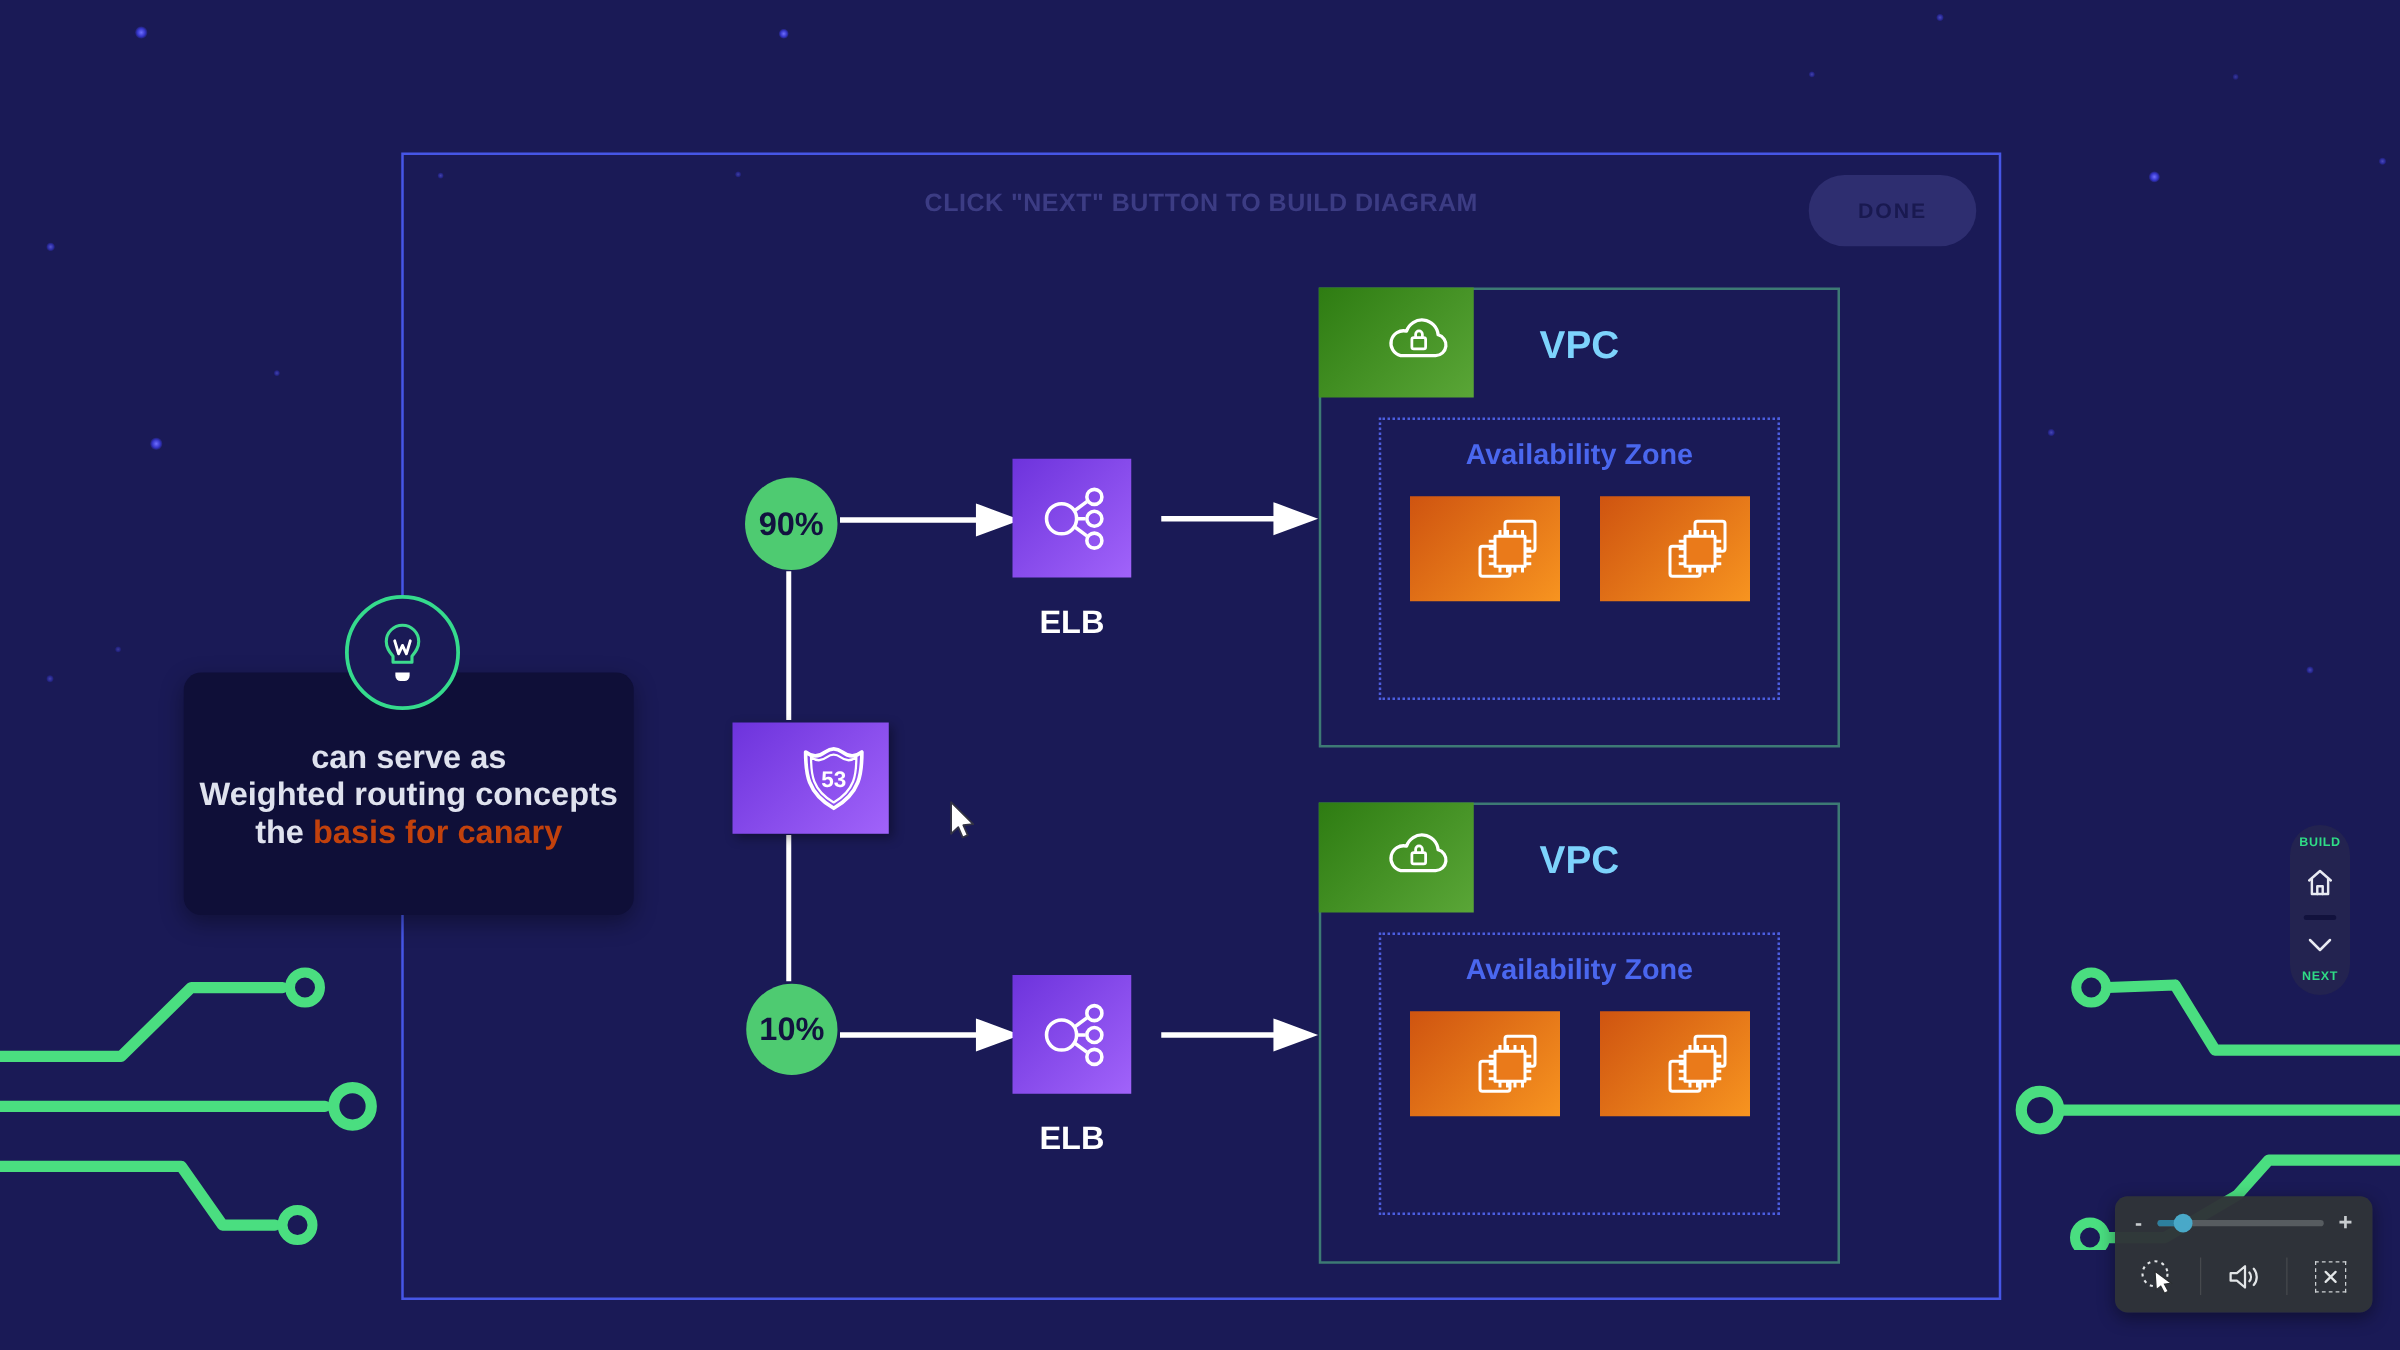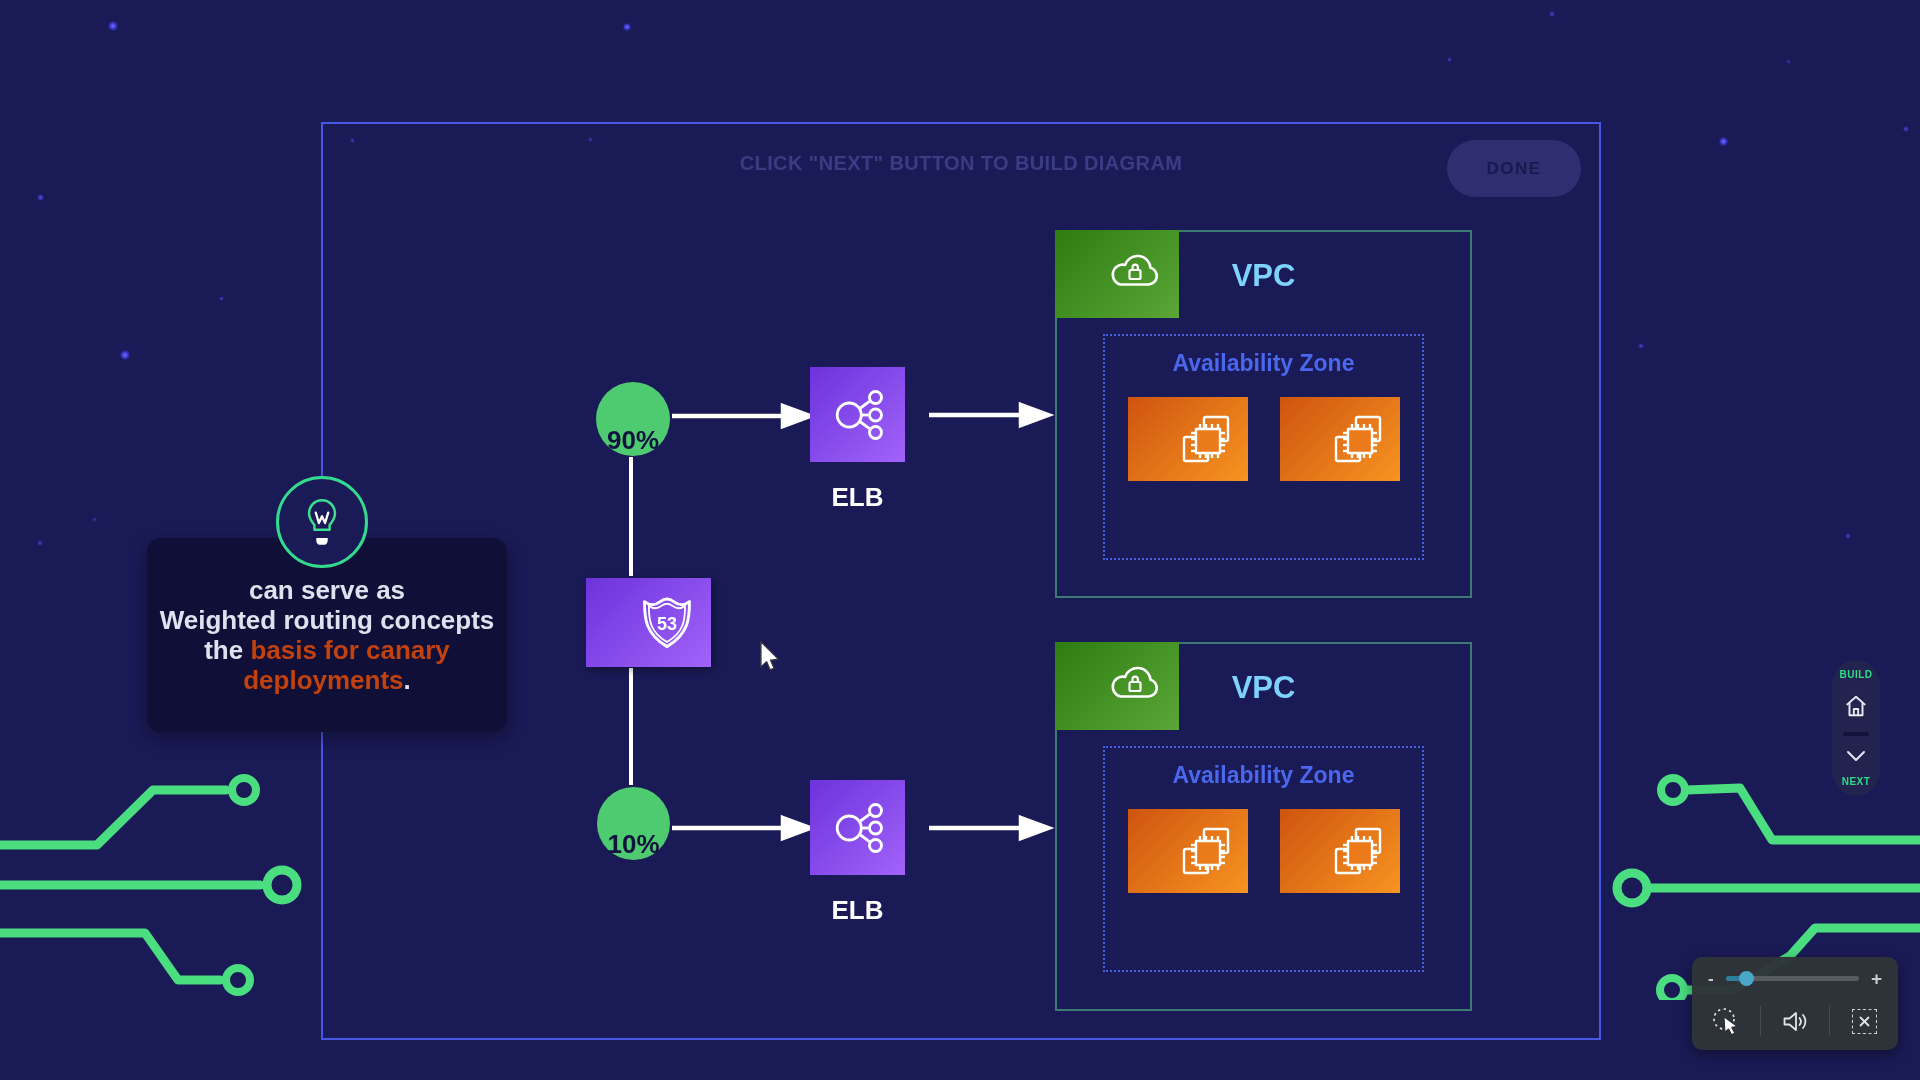--- a/index.html
+++ b/index.html
@@ -15,21 +15,21 @@
   .diagram{position:absolute;left:321px;top:122px;width:1280px;height:918px;
            border:2.5px solid #4656e6;box-sizing:border-box;z-index:10;}
   .instruction{position:absolute;top:28px;left:0;width:100%;text-align:center;
                color:#3c3c84;font-size:20px;font-weight:800;letter-spacing:.4px;}
   .done-btn{position:absolute;top:16px;right:18px;width:134px;height:57px;border:none;
             border-radius:30px;background:#2e2e70;color:#191950;font-size:17px;font-weight:800;
             letter-spacing:1.5px;font-family:"Liberation Sans",sans-serif;cursor:pointer;}
   .connectors{position:absolute;left:0;top:0;width:1280px;height:918px;pointer-events:none;}
   
   .weight{position:absolute;border-radius:50%;background:#4ecb71;display:flex;
-          align-items:flex-end;justify-content:center;color:#12123f;font-size:26px;font-weight:800;}
+          align-items:center;justify-content:center;color:#12123f;font-size:26px;font-weight:800;}
   .w90{left:273px;top:258px;width:74px;height:74px;}
   .w10{left:274px;top:663px;width:73px;height:73px;}
   
   .aws-icon{position:absolute;display:flex;align-items:center;justify-content:center;padding-left:36px;}
   .purple{background:linear-gradient(135deg,#6d33dc,#a163fa);}
   .green-sq{background:linear-gradient(135deg,#2e7c12,#5aa637);}
   .orange{background:linear-gradient(135deg,#cf5410,#f79420);}
   .r53{left:263px;top:454px;width:89px;height:89px;box-shadow:3px 3px 8px rgba(0,0,0,.35);}
   .elb-group{position:absolute;width:95px;text-align:center;}
   .elb-icon{width:95px;height:95px;display:flex;align-items:center;justify-content:center;
@@ -309,21 +309,20 @@
           </div>
         </div>
       </div>
     </div>
   </div>
 
   <div class="tooltip-card">
     <div>can serve as</div>
     <div>Weighted routing concepts</div>
     <div><span>the </span><span class="hl">basis for canary</span></div>
-    <div><span class="hl">deployments</span><span>.</span></div>
   </div>
   <div class="bulb-ring">
     <svg width="42" height="54" viewBox="0 0 40 52" fill="none">
       <path d="M20,5 a12.5,12.5 0 0 1 12.5,12.5 c0,5.2 -2.6,8.2 -5.2,11.4 l0,4.6 l-14.6,0 l0,-4.6 c-2.6,-3.2 -5.2,-6.2 -5.2,-11.4 A12.5,12.5 0 0 1 20,5 Z" stroke="#3ddc8e" stroke-width="2.4" stroke-linejoin="round"></path>
       <polyline points="14,17 17,27 20,20.5 23,27 26,17" stroke="#ffffff" stroke-width="2.2" stroke-linejoin="round" stroke-linecap="round"></polyline>
       <path d="M14.5,41.5 h11 v2.5 a4,4 0 0 1 -4,4 h-3 a4,4 0 0 1 -4,-4 Z" fill="#ffffff"></path>
     </svg>
   </div>
 
   <div class="side-nav">

